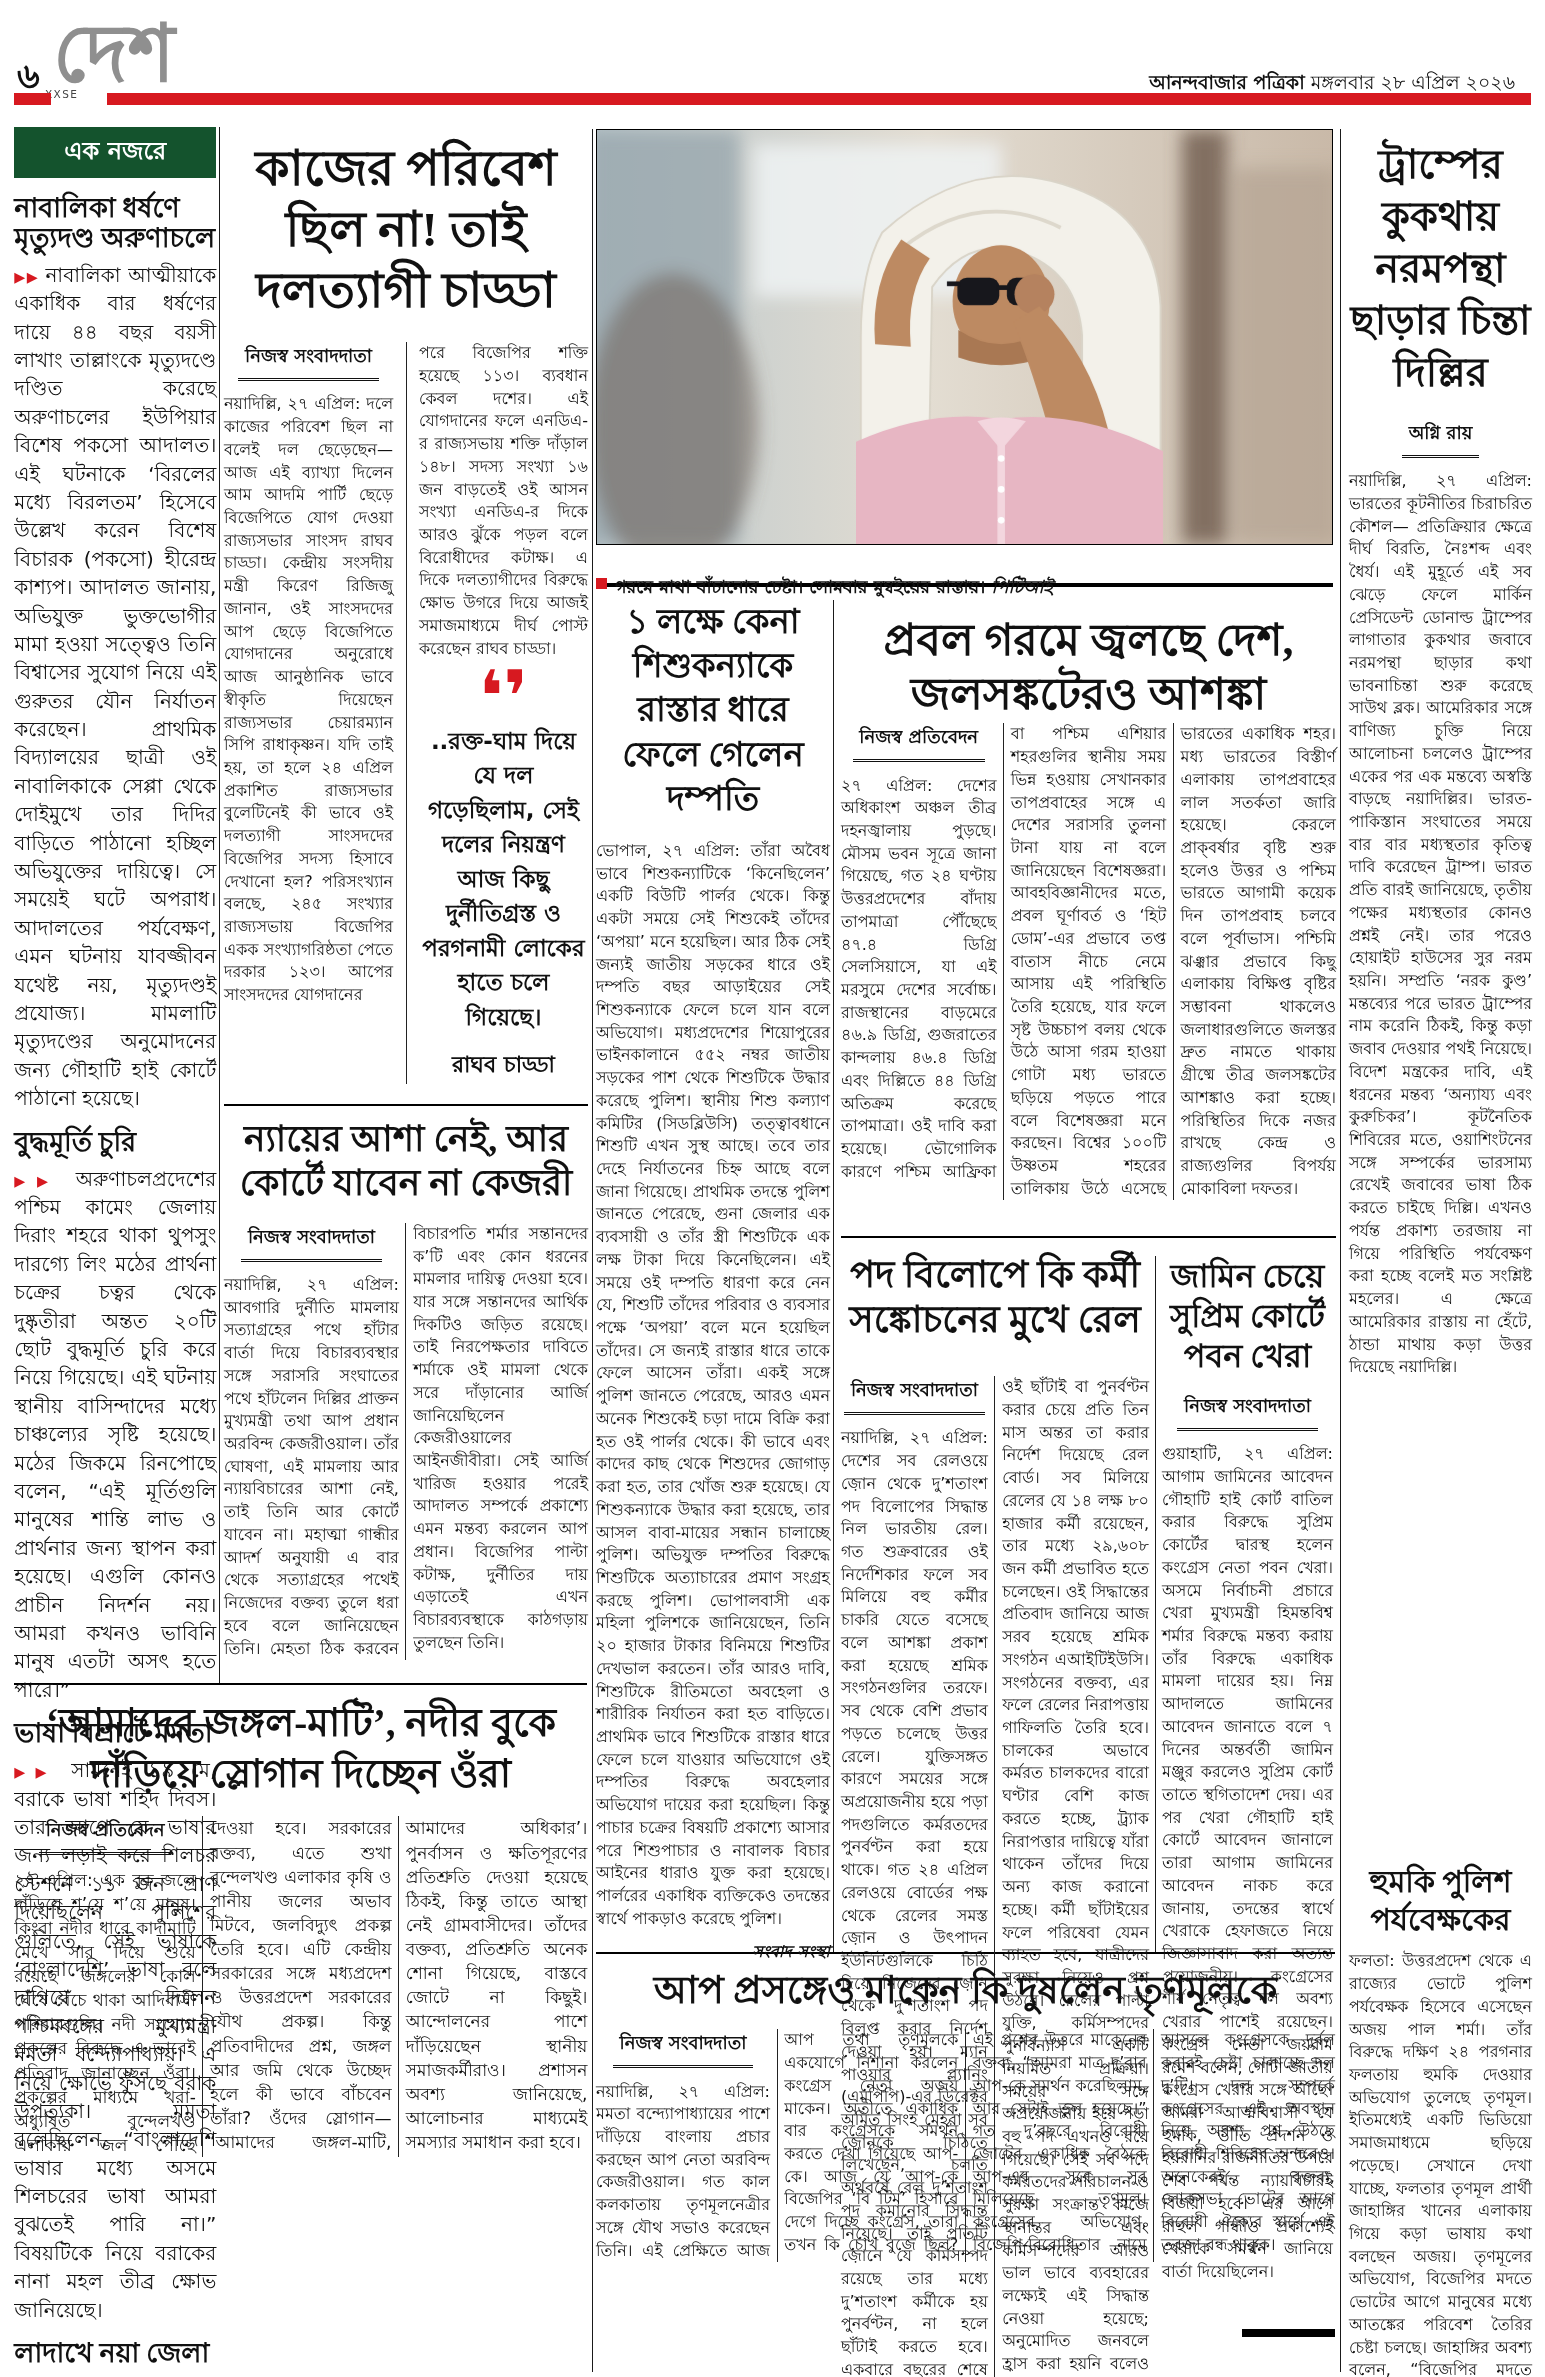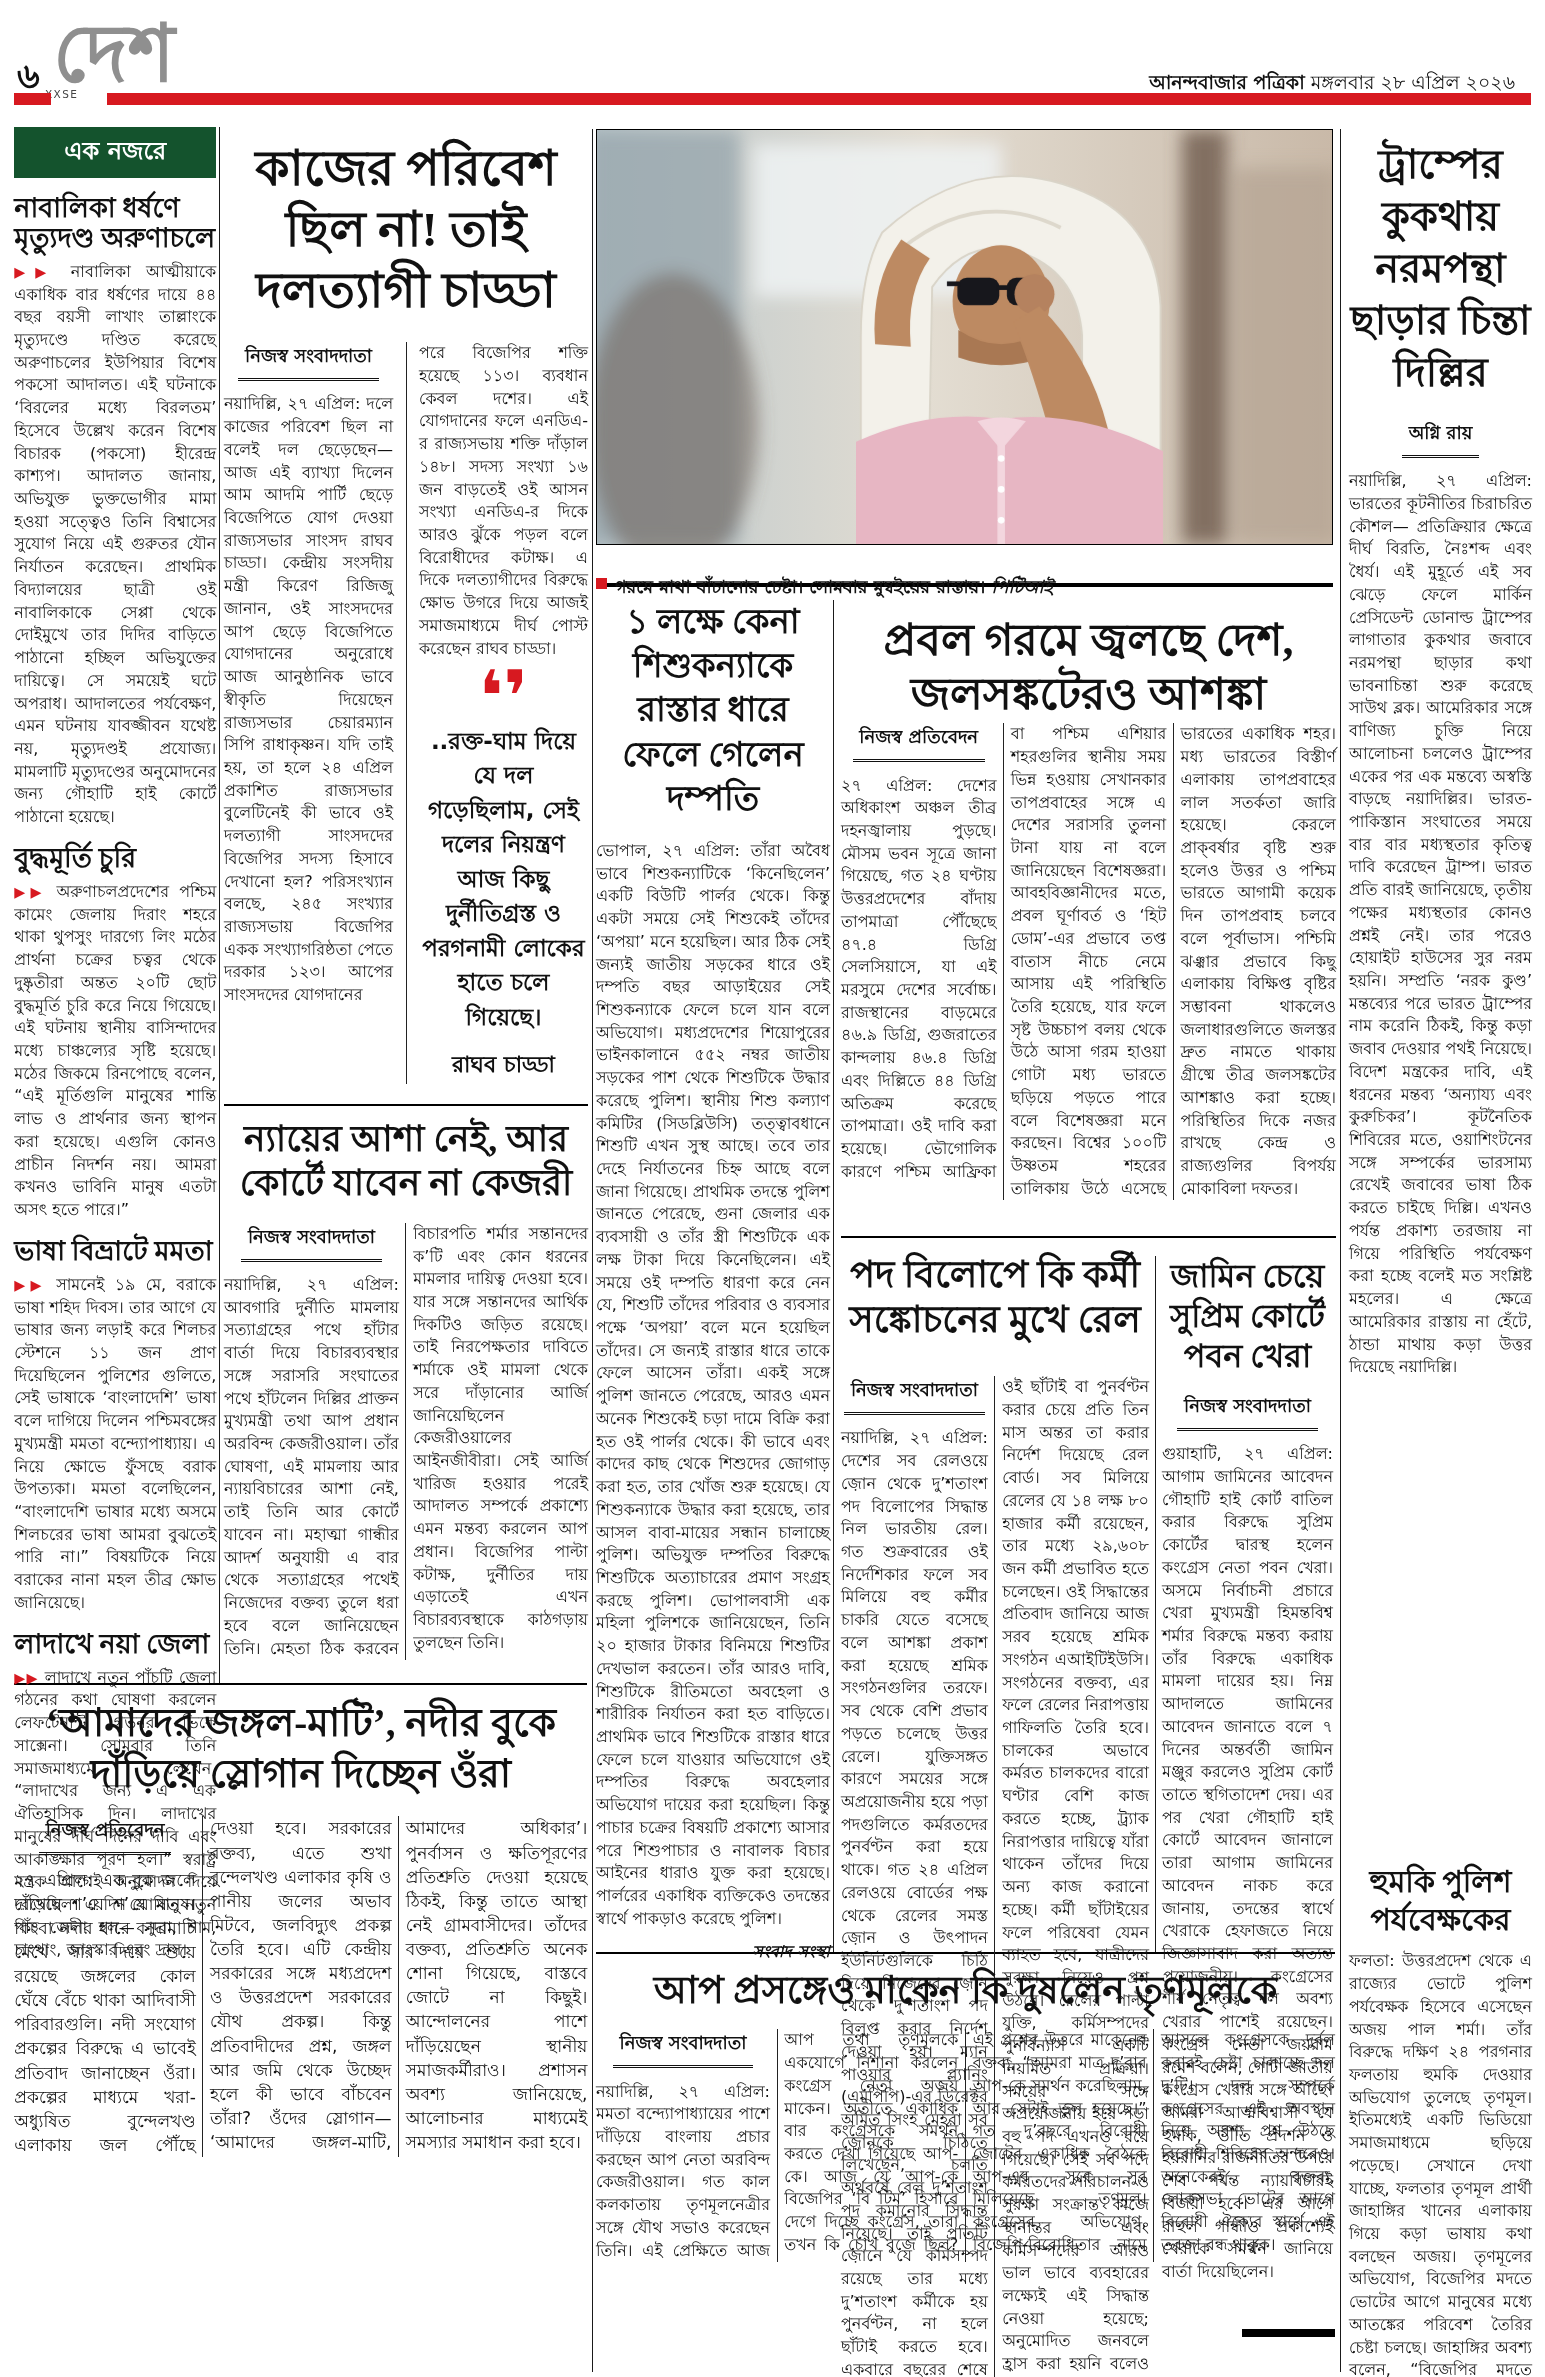--- a/index.html
+++ b/index.html
@@ -20,21 +20,21 @@
   .bar2{left:107px;width:1424px;}
   
   .vline{width:1px;background:#1a1a1a;}
   .hrule{height:2.4px;background:#000;}
   .hrule-thick{height:3.8px;background:#000;}
   
   .briefs{left:14.3px;top:127px;width:202px;}
   .briefs-title{background:#14532d;color:#fff;font-weight:700;font-size:24px;text-align:center;
     padding:4.8px 0 6.7px;margin-bottom:4.8px;}
   .brief-hl{font-size:27px;line-height:1.12;font-weight:800;margin:14.3px 0 7.6px;}
-  .brief-body{font-size:16px;line-height:1.42;text-align:justify;}
+  .brief-body{font-size:20px;line-height:1.42;text-align:justify;}
   .brief-body::before{content:"▶▶ ";color:#d71920;font-size:14.3px;}
   
   .hl{font-weight:800;text-align:center;line-height:1.22;}
   .byline{font-size:18px;font-weight:700;text-align:center;width:max-content;max-width:100%;
     margin:0 auto 12.4px;padding:0 6.7px 4.8px;border-bottom:3.3px double #111;}
   .btxt{font-size:16px;line-height:1.42;text-align:justify;}
   .cols2{column-count:2;column-gap:14.3px;column-rule:1px solid #222;}
   .cols3{column-count:3;column-gap:14.3px;column-rule:1px solid #222;}
   .cols4{column-count:4;column-gap:14.3px;column-rule:1px solid #222;}
   .signoff{text-align:right;font-weight:700;font-style:italic;font-size:16px;margin-top:8.6px;}

